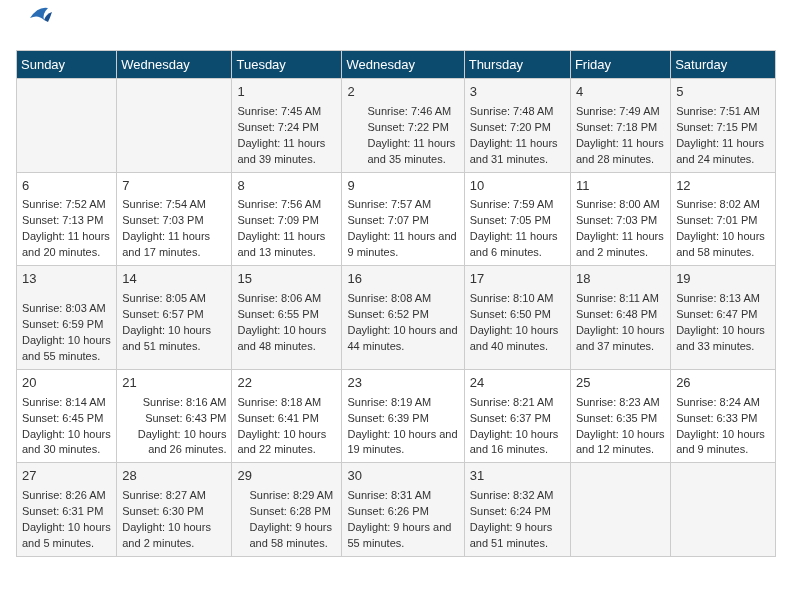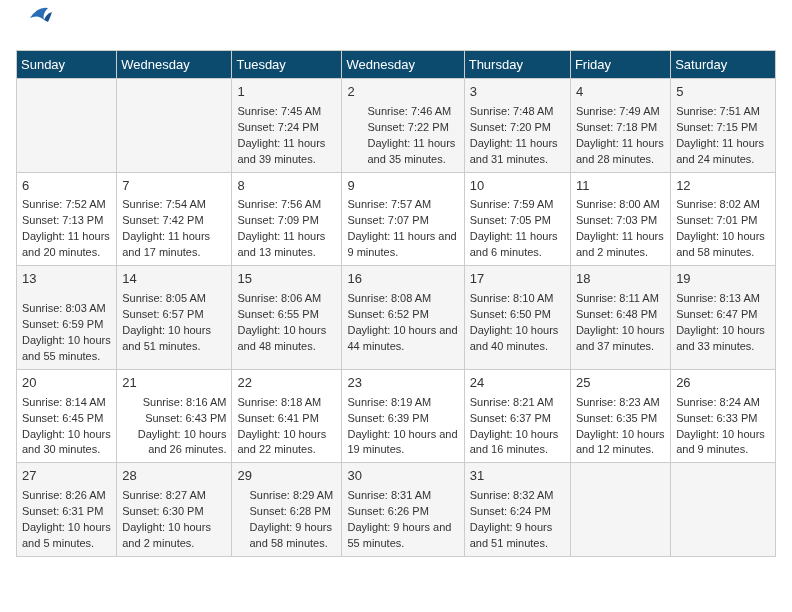--- a/index.html
+++ b/index.html
@@ -150,21 +150,21 @@
       <tr>
         <td>
           <span class="day-num">6</span>
           <div class="cell-content" style="white-space: pre-line;">Sunrise: 7:52 AM
 Sunset: 7:13 PM
 Daylight: 11 hours and 20 minutes.</div>
         </td>
         <td>
           <span class="day-num">7</span>
           <div class="cell-content" style="white-space: pre-line;">Sunrise: 7:54 AM
-Sunset: 7:42 PM
+Sunset: 7:03 PM
 Daylight: 11 hours and 17 minutes.</div>
         </td>
         <td>
           <span class="day-num">8</span>
           <div class="cell-content" style="white-space: pre-line;">Sunrise: 7:56 AM
 Sunset: 7:09 PM
 Daylight: 11 hours and 13 minutes.</div>
         </td>
         <td>
           <span class="day-num">9</span>

